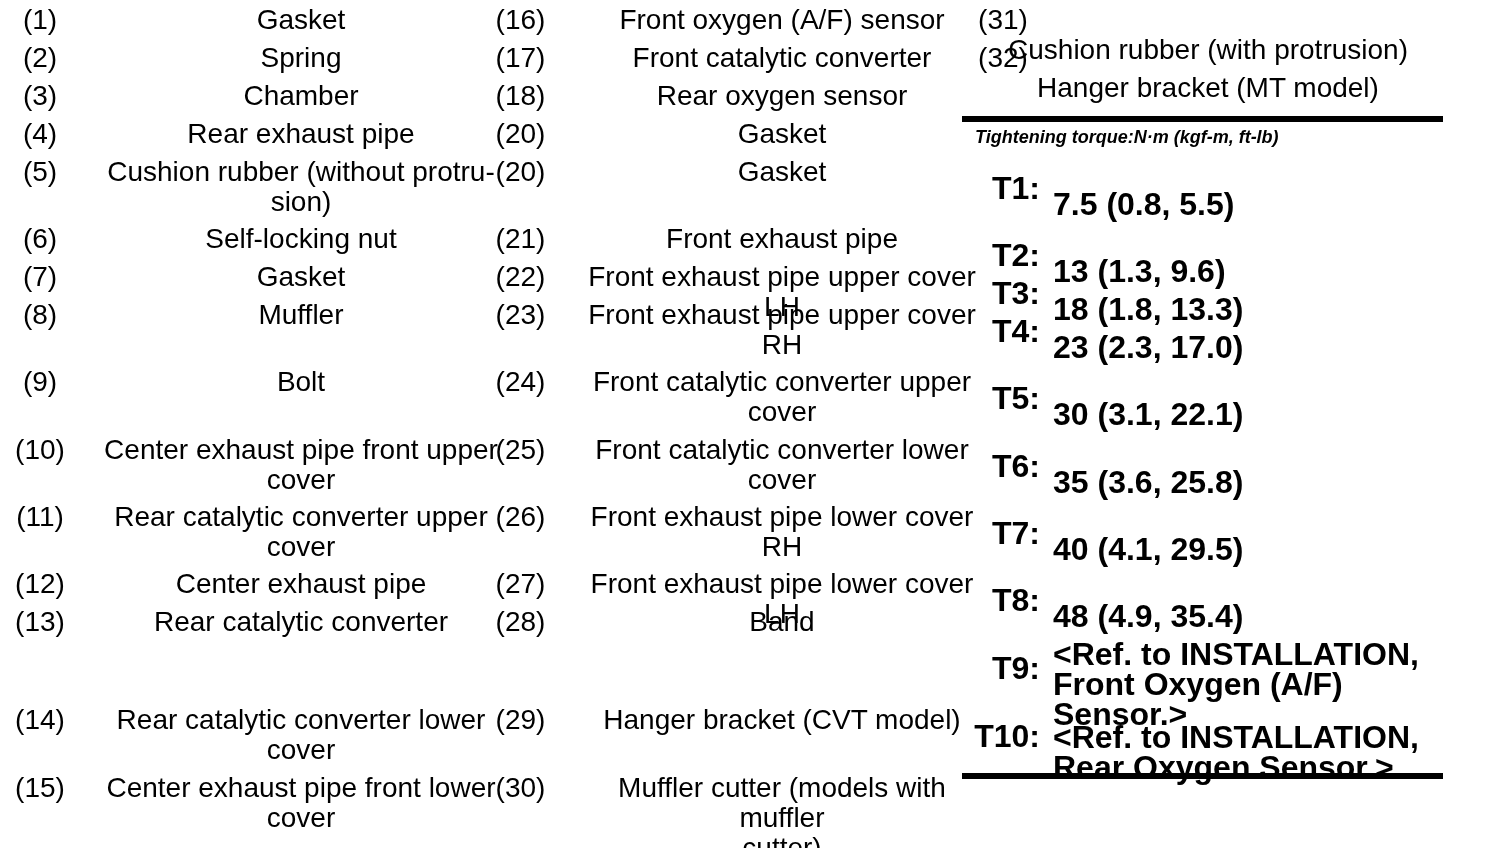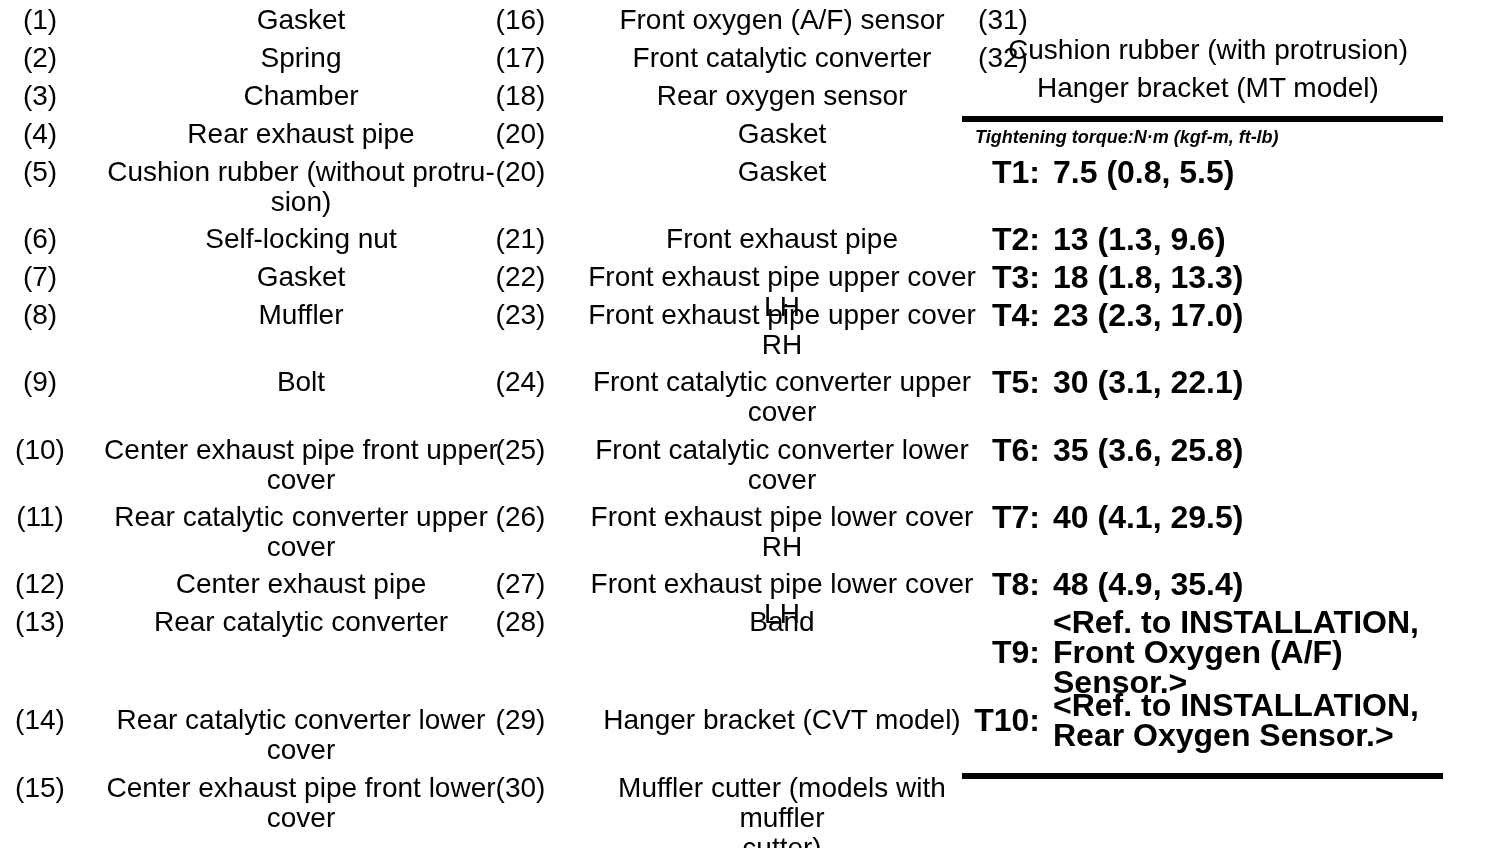--- a/index.html
+++ b/index.html
@@ -34,21 +34,21 @@
     font-size: 18px; line-height: 30px;
     font-weight: bold; font-style: italic;
   }
   .trow {
     position: absolute; left: 973px;
     display: flex; align-items: center;
     font-size: 32px; line-height: 30px;
     font-weight: bold; 
   }
   .tlabel { flex: none; width: 67px; text-align: right; }
-  .tvalue { margin-left: 13px; width: 400px; white-space: pre-line; }
+  .tvalue { margin-left: 13px; width: 400px; white-space: pre-line; margin-top: 32px; }
 
   .rule {
     position: absolute; left: 962px; width: 481px; height: 6px;
     background: #000000;
   }
 </style>
 </head>
 <body>
 
 <div class="row c1" style="top:5px">

